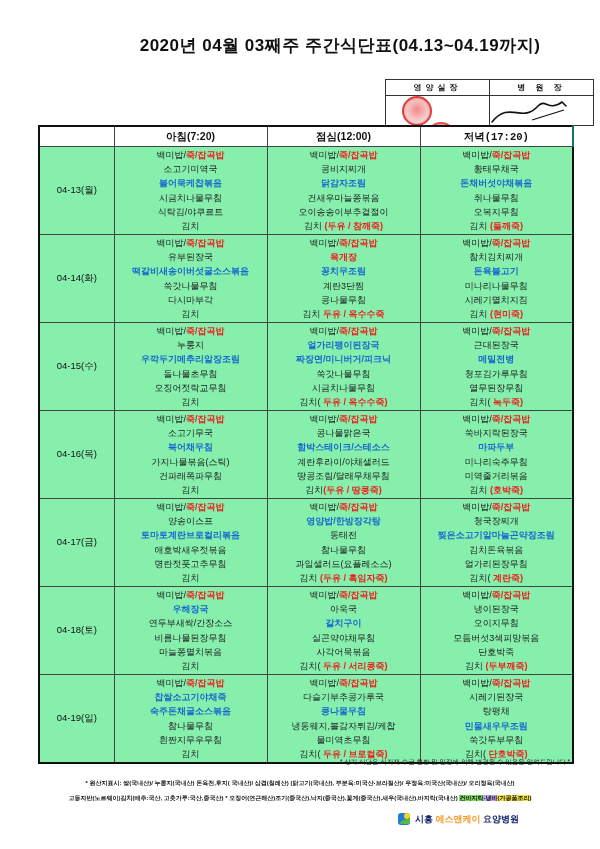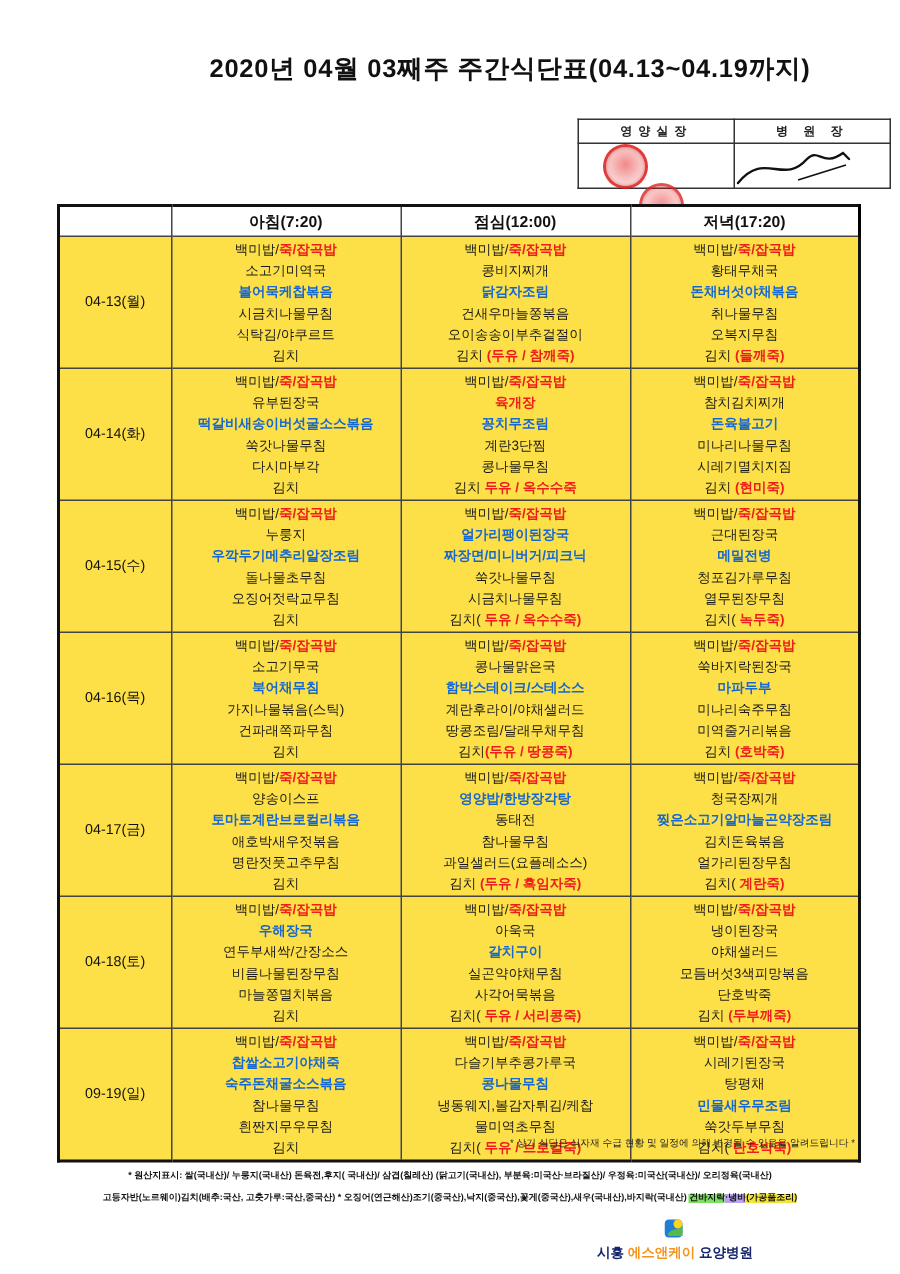--- a/index.html
+++ b/index.html
@@ -23,47 +23,47 @@
   .stamp{
     position:absolute;border-radius:50%;
     border:2px solid rgba(220,30,30,.85);
     background:radial-gradient(circle at 50% 45%, rgba(230,40,40,.55) 0%, rgba(230,40,40,.25) 55%, rgba(230,40,40,.08) 75%);
     box-shadow:inset 0 0 3px rgba(200,20,20,.6);
   }
   .stamp-a{left:402px;top:96px;width:26px;height:26px;}
   .stamp-b{left:426px;top:122px;width:26px;height:26px;opacity:.9;}
   .signature{position:absolute;left:488px;top:96px;width:80px;height:32px;}
   
-  .menu-table{position:absolute;left:38px;top:136px;width:534px;border-collapse:collapse;table-layout:fixed;}
+  .menu-table{position:absolute;left:38px;top:125px;width:534px;border-collapse:collapse;table-layout:fixed;}
   .menu-table th{
     border:1px solid #444;border-top:2px solid #111;height:19px;
     font-size:10.5px;font-weight:bold;color:#111;padding:0;text-align:center;background:#fff;
   }
   .menu-table th:first-child{border-left:2px solid #111;}
-  .menu-table th:last-child{border-right:2px solid #000000;}
-  .menu-table td{border:1px solid #444;padding:0;vertical-align:middle;background:#fde047;}
+  .menu-table th:last-child{border-right:2px solid #0f766e;font-family:Liberation Mono, monospace;}
+  .menu-table td{border:1px solid #444;padding:0;vertical-align:middle;background:#86efac;}
   .menu-table tr td:first-child{border-left:2px solid #111;}
   .menu-table tr td:last-child{border-right:2px solid #111;}
   .menu-table tr:last-child td{border-bottom:2px solid #111;}
   .menu-table tr{border-top:1.5px solid #222;}
   .date-cell{font-size:9.5px;color:#111;text-align:center;height:87px;}
   .meal-cell{height:87px;text-align:center;}
   .menu-line{font-size:9px;line-height:14.2px;white-space:nowrap;color:#1a1a1a;}
   .c-k{color:#1a1a1a;}
   .c-r{color:#ee1c1c;font-weight:bold;}
   .c-b{color:#1667cf;font-weight:bold;}
   
   .change-note{position:absolute;right:30px;top:758px;font-size:6.5px;color:#222;}
   .origin-1{position:absolute;left:0;top:779px;width:100%;text-align:center;font-size:6px;color:#111;font-weight:bold;}
   .origin-2{position:absolute;left:0;top:794px;width:100%;text-align:center;font-size:6px;color:#111;font-weight:bold;}
   .hl-green{background:#7fdd62;}
   .hl-purple{background:#b9a3ef;}
   .hl-yellow{background:#f2e23e;}
   
-  .logo{position:absolute;left:398px;top:812px;display:flex;align-items:center;gap:3px;flex-direction:column;}
+  .logo{position:absolute;left:398px;top:812px;display:flex;align-items:center;gap:3px;}
   .logo-name{font-size:9px;font-weight:bold;color:#15246b;white-space:nowrap;}
   .logo-name .brand{color:#f7941d;}
 </style>
 </head>
 <body>
 
 <div class="sheet">
 
   <div class="page-title">2020년 04월 03째주 주간식단표(04.13~04.19까지)</div>
 
@@ -252,28 +252,28 @@
             <div class="menu-line"><span class="c-k">백미밥/</span><span class="c-r">죽/잡곡밥</span></div>
             <div class="menu-line"><span class="c-k">아욱국</span></div>
             <div class="menu-line"><span class="c-b">갈치구이</span></div>
             <div class="menu-line"><span class="c-k">실곤약야채무침</span></div>
             <div class="menu-line"><span class="c-k">사각어묵볶음</span></div>
             <div class="menu-line"><span class="c-k">김치( </span><span class="c-r">두유 / 서리콩죽)</span></div>
           </td>
           <td class="meal-cell">
             <div class="menu-line"><span class="c-k">백미밥/</span><span class="c-r">죽/잡곡밥</span></div>
             <div class="menu-line"><span class="c-k">냉이된장국</span></div>
-            <div class="menu-line"><span class="c-k">야채샐러드</span></div>
+            <div class="menu-line"><span class="c-k">오이지무침</span></div>
             <div class="menu-line"><span class="c-k">모듬버섯3색피망볶음</span></div>
             <div class="menu-line"><span class="c-k">단호박죽</span></div>
             <div class="menu-line"><span class="c-k">김치 </span><span class="c-r">(두부깨죽)</span></div>
           </td>
         </tr>
         <tr>
-          <td class="date-cell">09-19(일)</td>
+          <td class="date-cell">04-19(일)</td>
           <td class="meal-cell">
             <div class="menu-line"><span class="c-k">백미밥/</span><span class="c-r">죽/잡곡밥</span></div>
             <div class="menu-line"><span class="c-b">찹쌀소고기야채죽</span></div>
             <div class="menu-line"><span class="c-b">숙주돈채굴소스볶음</span></div>
             <div class="menu-line"><span class="c-k">참나물무침</span></div>
             <div class="menu-line"><span class="c-k">흰짠지무우무침</span></div>
             <div class="menu-line"><span class="c-k">김치</span></div>
           </td>
           <td class="meal-cell">
             <div class="menu-line"><span class="c-k">백미밥/</span><span class="c-r">죽/잡곡밥</span></div>

